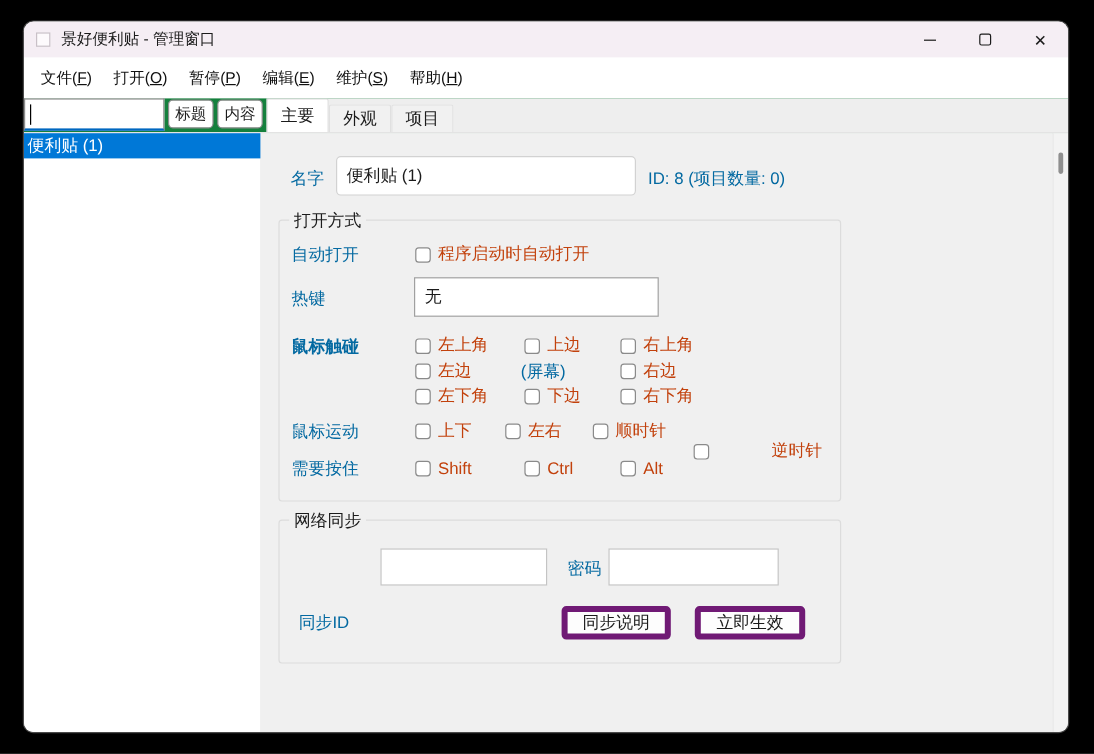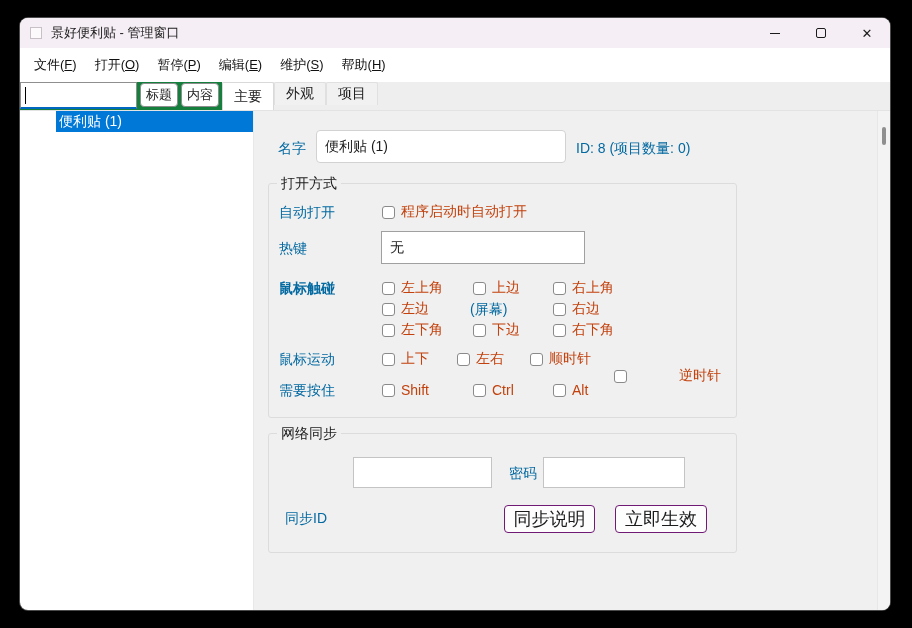--- a/index.html
+++ b/index.html
@@ -24,27 +24,27 @@
   .menu-item { font-size:13px; color:#111; padding:0 9px; white-space:nowrap; }
   .menu-key { text-decoration:underline; }
 
   
   .toolbar { height:29px; background:#15803d; display:flex; align-items:stretch; border-bottom:1px solid #e3e3e3; }
   .search-input { position:relative; width:117px; height:27px; background:#fff;
                   border:1px solid #8f8f8f; border-bottom:2px solid #0067c0; }
   .caret { position:absolute; left:4px; top:4px; width:1px; height:17px; background:#000; }
   .tb-btn { width:38px; height:24px; margin:1px 0 0 3px; border:1px solid #8d8d8d; border-radius:4px;
             background:#fff; font-size:13px; color:#1b1b1b; display:flex; align-items:center; justify-content:center; }
-  .tab-strip { flex:1; margin-left:3px; background:#eeeeee; display:flex; align-items:flex-start; }
+  .tab-strip { flex:1; margin-left:3px; background:#eeeeee; display:flex; align-items:flex-end; }
   .tab { height:23px; padding:0 11px; font-size:14px; color:#1b1b1b; display:flex; align-items:center;
          background:#f1f1f1; border:1px solid #e0e0e0; border-bottom:none; border-radius:2px 2px 0 0; white-space:nowrap; }
   .tab.selected { height:28px; background:#fff; border-color:#d9d9d9; }
 
   
-  .content { display:flex; height:515px;padding-left:36px; }
+  .content { display:flex; height:515px; }
   .sidebar { width:198px; background:#fff; border-right:1px solid #e8e8e8; }
   .list-item.selected { height:21px; line-height:21px; background:#0078d7; color:#fff; font-size:14px;
                         padding-left:3px; white-space:nowrap; overflow:hidden; }
   .panel { flex:1; background:#f0f0f0; position:relative; font-size:14px; color:#1b1b1b; }
   .scroll-strip { width:13px; background:#f3f3f3; border-left:1px solid #e7e7e7; position:relative; }
   .scroll-thumb { position:absolute; left:4px; top:16px; width:4px; height:18px; background:#8f8f8f; border-radius:2px; }
   .lbl { position:absolute; font-size:14px; color:#0369a1; white-space:nowrap; }
   .text-input { position:absolute; background:#fff; font-size:14px; color:#1b1b1b;
                 display:flex; align-items:center; padding-left:8px; white-space:nowrap; }
   .name-input { left:62px; top:19px; width:250px; height:33px; border:1px solid #d2d2d2; border-radius:4px; }
@@ -53,22 +53,22 @@
 
   .group { position:absolute; left:14px; width:469px; border:1px solid #dcdcdc; border-radius:3px; }
   .group-open { top:72px; height:235px; }
   .group-sync { top:322px; height:120px; }
   .group-title { position:absolute; top:-9px; left:8px; background:#f0f0f0; padding:0 4px; font-size:14px; color:#1b1b1b; }
 
   .cb-cell { position:absolute; display:flex; align-items:center; height:16px; }
   .cb { width:13px; height:13px; border:1px solid #8a8a8a; border-radius:3px; background:#fff; margin-right:6px; flex:none; }
   .cb-label { font-size:14px; color:#c2410c; white-space:nowrap; }
 
-  .btn { position:absolute; height:28px; background:#fdfdfd; border:1px solid #701a75; border-radius:4px;
-         font-size:18px; color:#1b1b1b; display:flex; align-items:center; justify-content:center; }
+  .btn { position:absolute; height:28px; background:#fdfdfd; border:5px solid #701a75; border-radius:4px;
+         font-size:14px; color:#1b1b1b; display:flex; align-items:center; justify-content:center; }
 </style>
 </head>
 <body>
 
 <div class="window">
 
   <div class="titlebar">
     <span class="app-icon"></span>
     <span class="title-text">景好便利贴 - 管理窗口</span>
     <div class="win-controls">

